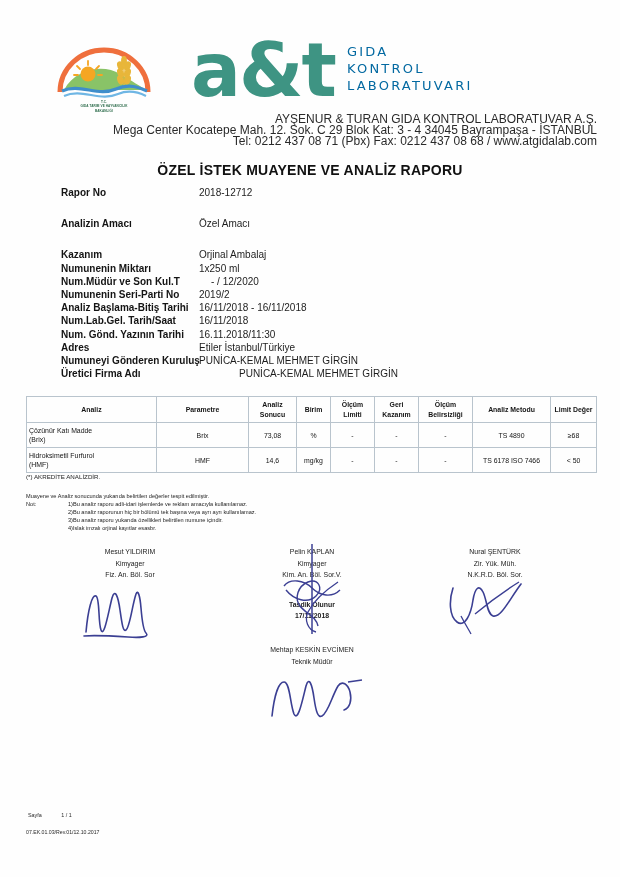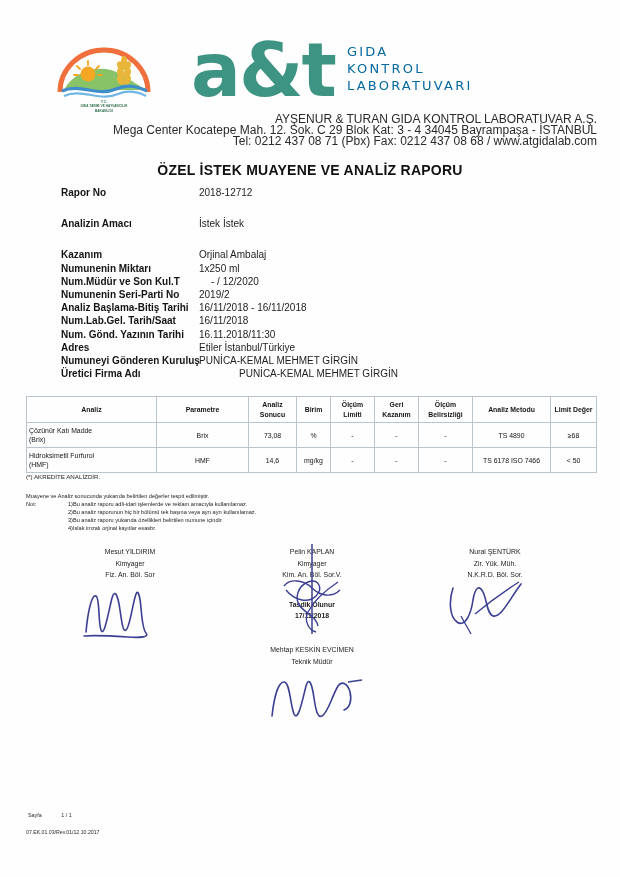--- a/index.html
+++ b/index.html
@@ -291,21 +291,21 @@
 
     <div class="info-row">
       <span class="info-label">Rapor No</span>
       <span class="info-value">2018-12712</span>
     </div>
 
     <div class="info-row gap"></div>
 
     <div class="info-row">
       <span class="info-label">Analizin Amacı</span>
-      <span class="info-value">İstek İstek</span>
+      <span class="info-value">Özel Amacı</span>
     </div>
 
     <div class="info-row gap"></div>
 
     <div class="info-row">
       <span class="info-label">Kazanım</span>
       <span class="info-value">Orjinal Ambalaj</span>
     </div>
     <div class="info-row">
       <span class="info-label">Numunenin Miktarı</span>

